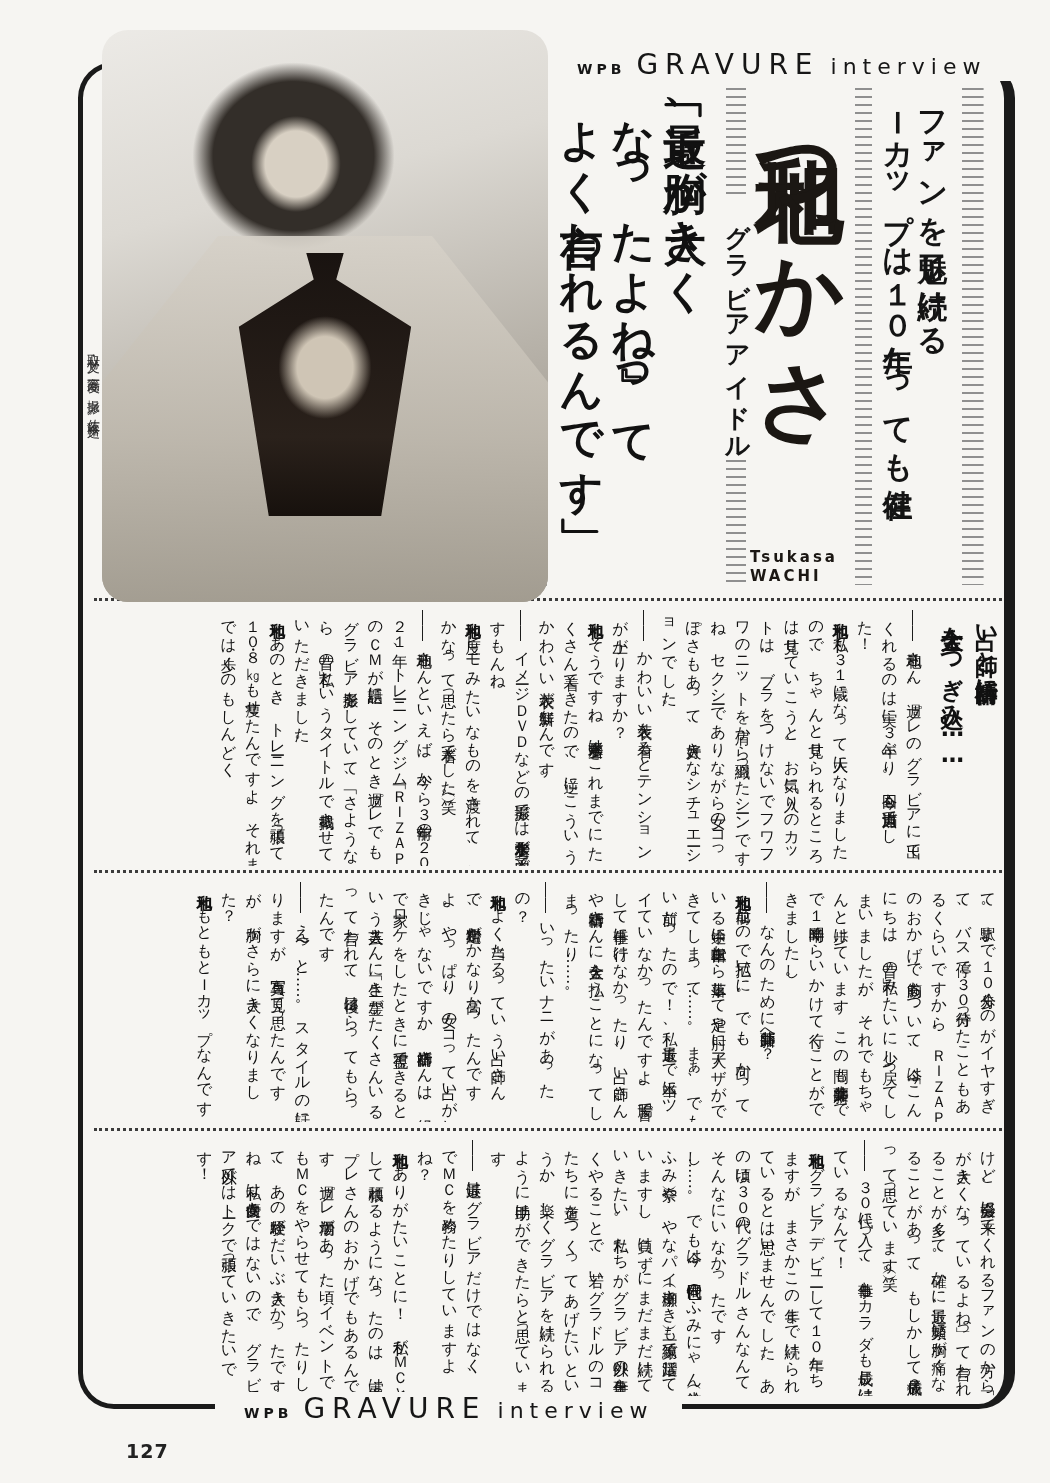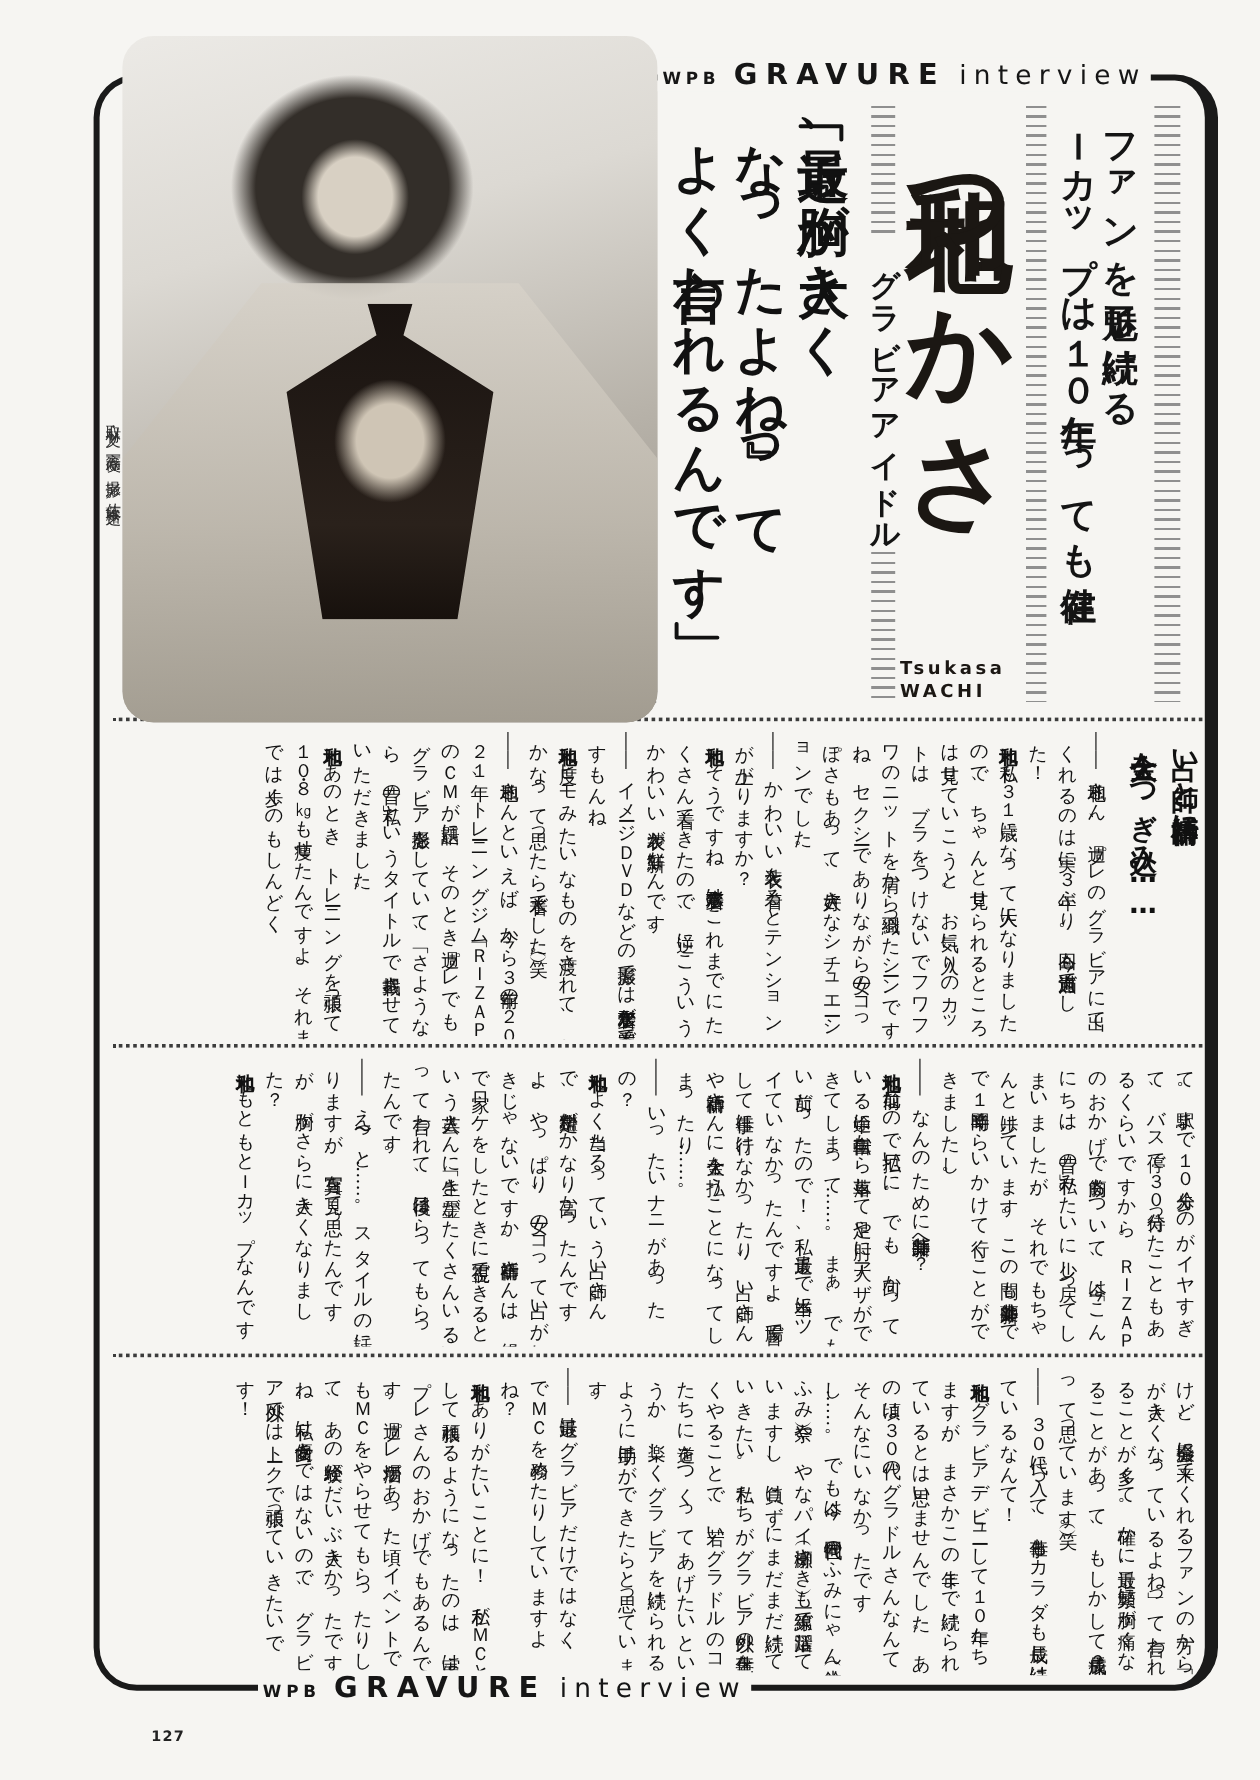--- a/index.html
+++ b/index.html
@@ -6,23 +6,23 @@
   body{width:1050px;height:1483px;background:#f6f5f2;position:relative;
        font-family:"DejaVu Sans",sans-serif;color:#161616;}
   .abs{position:absolute;}
 
   
   .frame{left:78px;top:62px;width:921px;height:1337px;border:5px solid #1a1a1a;
          border-right-width:11px;border-radius:36px;background:transparent;}
 
   
   .brand{display:flex;align-items:baseline;gap:11px;background:#f6f5f2;
-         padding:0 4px;z-index:6;white-space:nowrap;}
+         padding:0 29px;z-index:6;white-space:nowrap;}
   .brand .wpb{font-size:14px;font-weight:700;letter-spacing:4px;}
-  .brand .grav{font-size:24px;font-weight:700;letter-spacing:7px;}
+  .brand .grav{font-size:28px;font-weight:400;letter-spacing:7px;}
   .brand .intv{font-size:22px;font-weight:400;letter-spacing:6px;}
 
   
   .photo{left:102px;top:30px;width:446px;height:572px;border-radius:26px;overflow:hidden;
          background:linear-gradient(165deg,#eceae6 0%,#dcd9d3 30%,#b7b2a9 62%,#8e887f 100%);z-index:4;}
   .photo>div{position:absolute;}
   .ph-hair{left:14%;top:1%;width:58%;height:42%;
            background:radial-gradient(closest-side,#332e29 62%,rgba(51,46,41,0) 78%);}
   .ph-face{left:31%;top:13%;width:25%;height:21%;border-radius:50%;
            background:radial-gradient(closest-side,#d8d0c3 55%,rgba(216,208,195,0) 80%);}
@@ -64,21 +64,21 @@
   .sec-head{left:928px;top:610px;width:76px;height:210px;font-size:23px;font-weight:800;
             line-height:1.5;color:#111;}
   .band{font-family:"DejaVu Serif",serif;font-size:15.5px;line-height:1.58;color:#121212;
         writing-mode:vertical-rl;text-orientation:mixed;overflow:hidden;}
   .band p{margin:0;}
   .band b{font-family:"DejaVu Sans",sans-serif;font-weight:700;}
   .band-1{left:102px;top:610px;width:824px;height:256px;}
   .band-2{left:100px;top:882px;width:900px;height:240px;}
   .band-3{left:100px;top:1140px;width:900px;height:256px;}
 
-  .pagenum{left:126px;top:1440px;font-size:12px;font-weight:700;letter-spacing:1px;color:#222;}
+  .pagenum{left:126px;top:1440px;font-size:19px;font-weight:700;letter-spacing:1px;color:#222;}
 </style>
 </head>
 <body>
 
 <div class="abs frame"></div>
 
 <div class="abs brand" style="left:548px;top:48px;">
   <span class="wpb">WPB</span>
   <span class="grav">GRAVURE</span>
   <span class="intv">interview</span>

